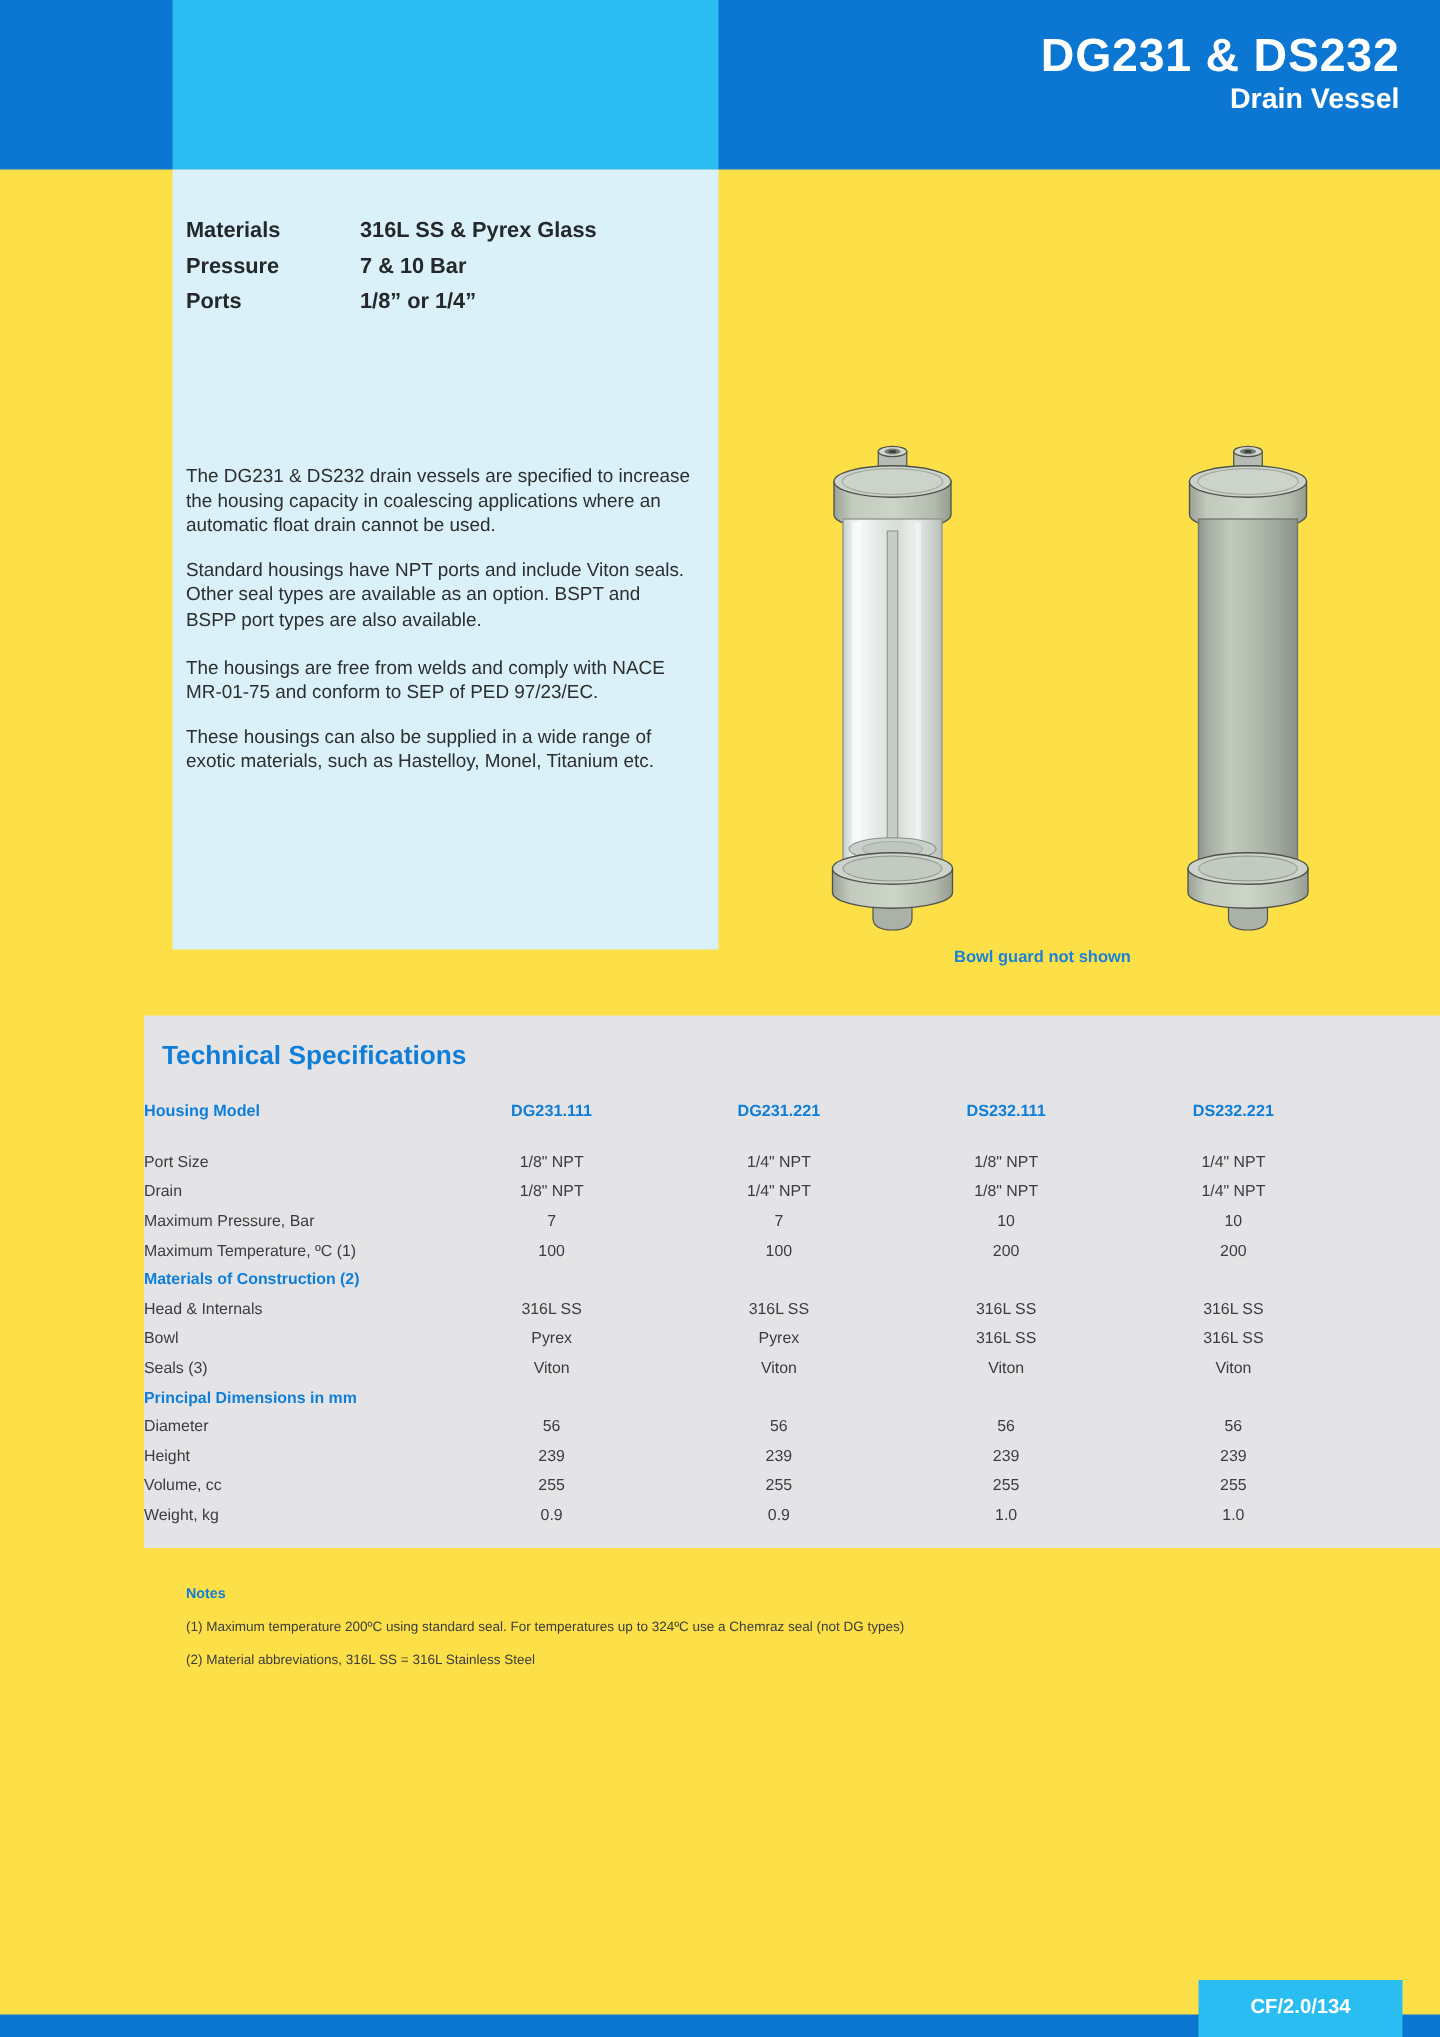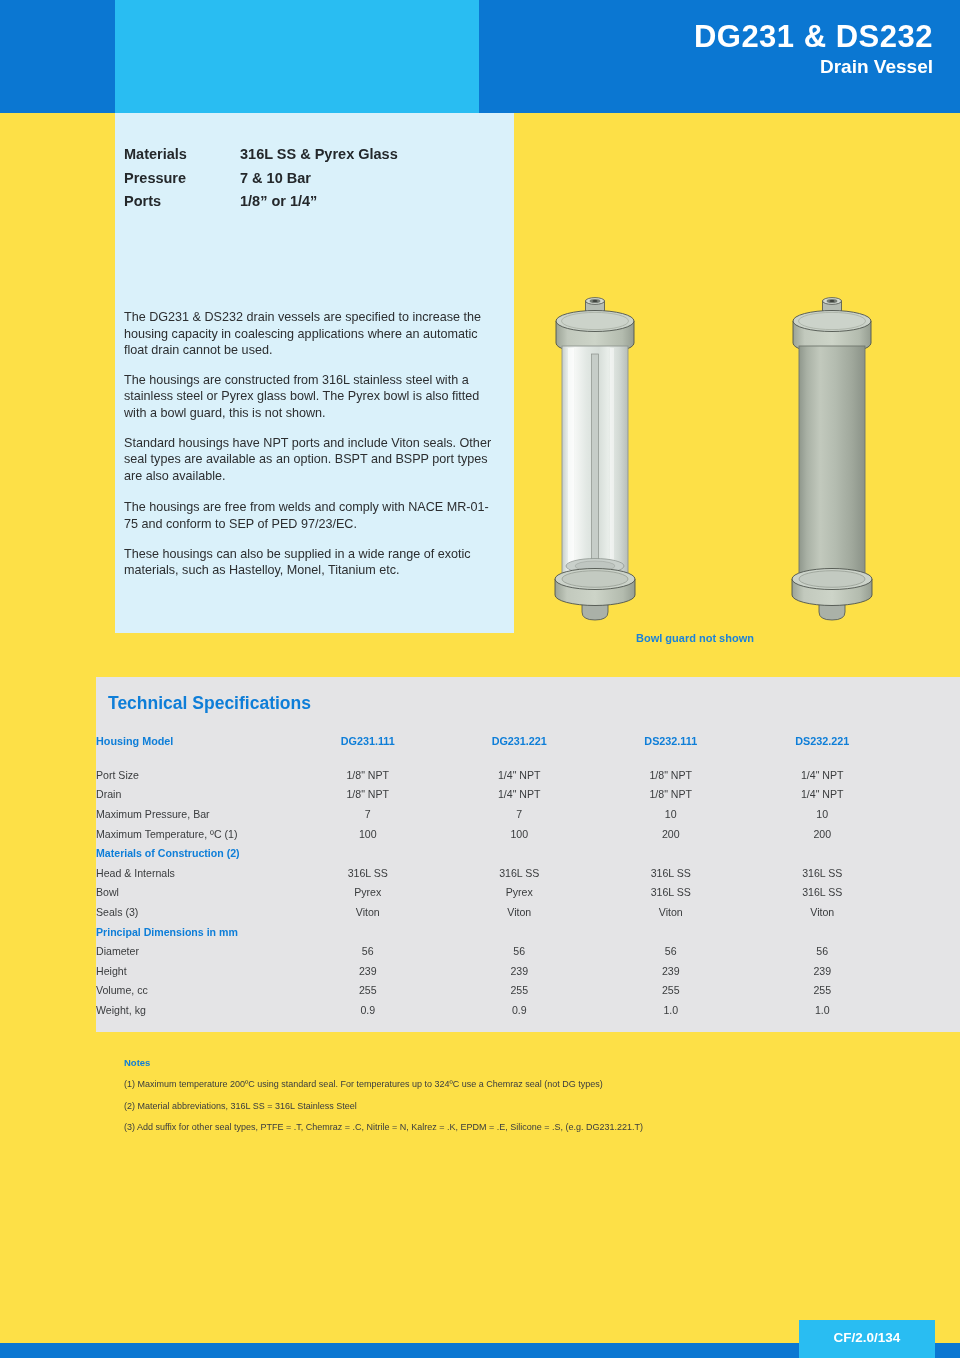--- a/index.html
+++ b/index.html
@@ -18,21 +18,21 @@
     position:relative;width:960px;height:1358px;background:#fde047;overflow:hidden;
     font-family:"Liberation Sans",sans-serif;color:var(--text-dark);
   }
   
   .header{position:absolute;left:0;top:0;width:960px;height:113px;background:var(--brand-blue);}
   .header-accent{position:absolute;left:115px;top:0;width:364px;height:113px;background:var(--accent-blue);}
   .header-titles{position:absolute;right:27px;top:20px;text-align:right;color:#ffffff;}
   .header-title{font-size:31px;font-weight:700;letter-spacing:0.5px;line-height:34px;}
   .header-subtitle{font-size:19px;font-weight:700;line-height:26px;}
   
-  .intro-box{position:absolute;left:115px;top:113px;width:399px;height:520px;background:var(--pale-blue);}
+  .intro-box{position:absolute;left:115px;top:113px;width:364px;height:520px;background:var(--pale-blue);}
   .quick-specs{position:absolute;left:9px;top:30px;right:10px;}
   .spec-row{display:flex;font-size:14.5px;font-weight:700;line-height:23.5px;color:#24282b;}
   .spec-label{flex:0 0 116px;}
   .paragraphs{position:absolute;left:9px;top:196px;right:16px;}
   .paragraphs p{font-size:12.6px;line-height:16.6px;margin-bottom:13px;color:#2c2e30;}
   .paragraphs p.gap{margin-bottom:15px;}
   
   .vessel{position:absolute;width:84px;height:332px;}
   .vessel-left{left:553px;top:296px;}
   .vessel-right{left:790px;top:296px;}
@@ -79,21 +79,20 @@
           <span class="spec-label">Pressure</span>
           <span class="spec-value">7 &amp; 10 Bar</span>
         </div>
         <div class="spec-row">
           <span class="spec-label">Ports</span>
           <span class="spec-value">1/8” or 1/4”</span>
         </div>
       </div>
     <div class="paragraphs">
         <p>The DG231 &amp; DS232 drain vessels are specified to increase the housing capacity in coalescing applications where an  automatic float drain cannot be used.</p>
-        <p>The housings are constructed from 316L stainless steel with a stainless steel or Pyrex glass bowl. The Pyrex bowl is also fitted with a bowl guard, this is not shown.</p>
         <p class="gap">Standard housings have NPT ports and include Viton seals. Other seal types are available as an option. BSPT and BSPP port types are also available.</p>
         <p>The housings are free from welds and comply with NACE MR-01-75 and conform to SEP of PED 97/23/EC.</p>
         <p>These housings can also be supplied in a wide range of exotic materials, such as Hastelloy, Monel, Titanium etc.</p>
       </div>
   </div>
 
   <svg class="vessel vessel-left" viewBox="0 0 84 332">
     <defs>
       <linearGradient id="glassGrad" x1="0" y1="0" x2="1" y2="0">
         <stop offset="0" stop-color="#c6cdc9"></stop>
@@ -274,21 +273,20 @@
           </div>
         </div>
     </div>
   </div>
 
   <div class="notes">
     <div class="notes-title">Notes</div>
     <div>
         <div class="note-line">(1) Maximum temperature 200ºC using standard seal. For temperatures up to 324ºC use a Chemraz seal (not DG types)</div>
         <div class="note-line">(2) Material abbreviations, 316L SS = 316L Stainless Steel</div>
-        <div class="note-line">(3) Add suffix for other seal types, PTFE = .T, Chemraz = .C, Nitrile = N, Kalrez = .K, EPDM = .E, Silicone = .S, (e.g. DG231.221.T)</div>
       </div>
   </div>
 
   <div class="footer-bar"></div>
   <div class="footer-tab">
     <span class="footer-ref">CF/2.0/134</span>
   </div>
 
 </div>
 

